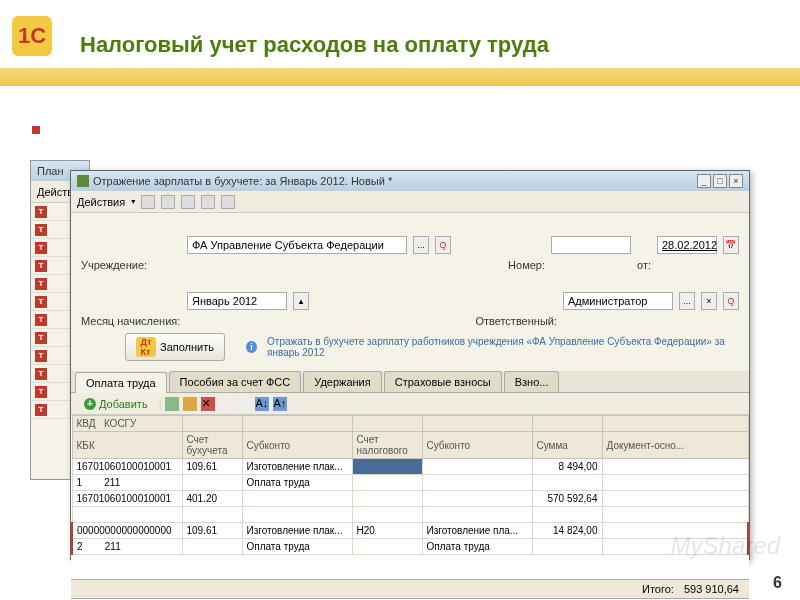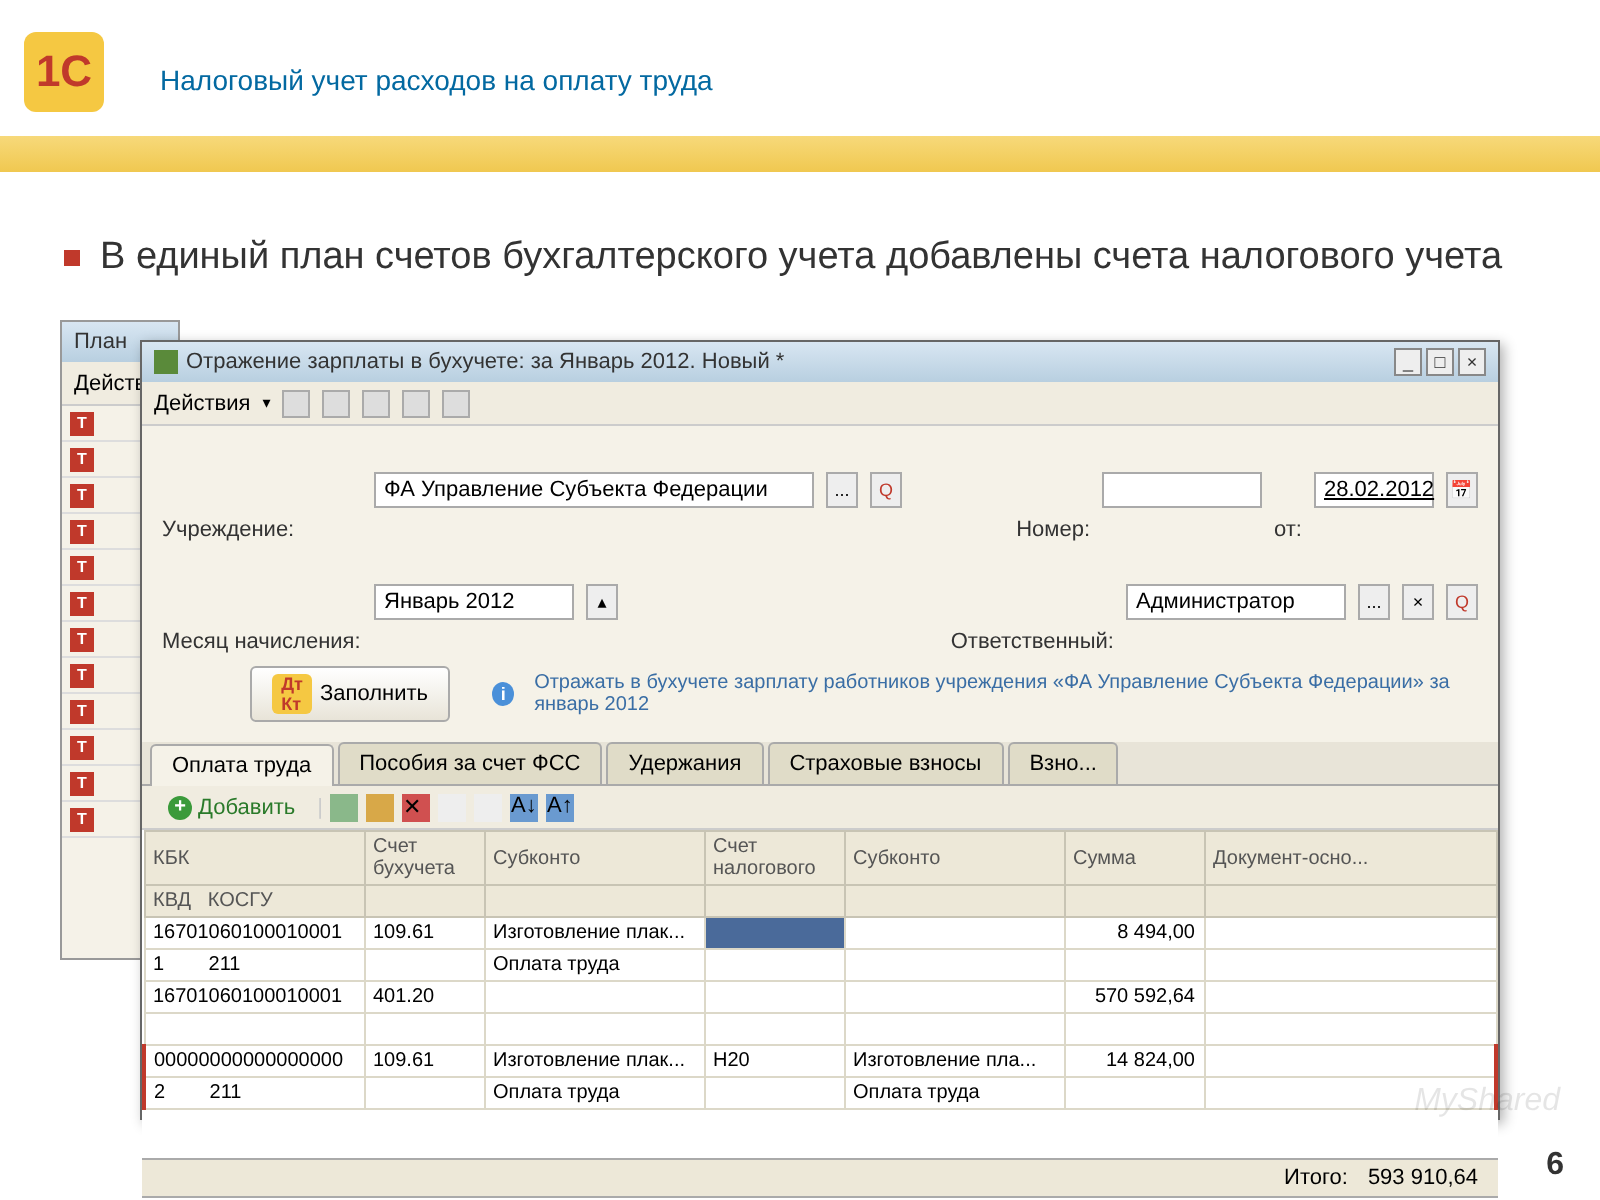--- a/index.html
+++ b/index.html
@@ -1,28 +1,28 @@
 <!DOCTYPE html>
 <html><head>
 <meta charset="utf-8">
 <style>
   * { box-sizing: border-box; margin: 0; padding: 0; }
   body { font-family: Arial, sans-serif; font-size: 11px; background: #fff; width: 800px; height: 600px; overflow: hidden; position: relative; }
   
   .logo { position: absolute; top: 16px; left: 12px; width: 50px; height: 50px; }
   .logo-box { width: 40px; height: 40px; background: #f5c842; border-radius: 6px; display: flex; align-items: center; justify-content: center; font-size: 22px; font-weight: bold; color: #c0392b; }
   
-  .title { position: absolute; top: 32px; left: 80px; font-size: 14px; font-weight: normal; color: #0369a1; }
+  .title { position: absolute; top: 32px; left: 80px; font-size: 22px; font-weight: bold; color: #4d7c0f; }
   .stripe { position: absolute; top: 68px; left: 0; right: 0; height: 18px; background: linear-gradient(#f7d97a,#f0c850); }
   
   .bullet-text { position: absolute; top: 118px; left: 32px; right: 20px; font-size: 19px; color: #333; }
   .bullet { display:inline-block; width:8px; height:8px; background:#c0392b; margin-right:10px; vertical-align:middle;}
   
   .page-num { position: absolute; bottom: 8px; right: 18px; font-size: 16px; color: #333; font-weight: bold;}
-  .watermark { position: absolute; bottom: 40px; right: 20px; font-size: 16px; color: rgba(0,0,0,0.1); font-style: italic;}
+  .watermark { position: absolute; bottom: 40px; right: 20px; font-size: 24px; color: rgba(0,0,0,0.1); font-style: italic;}
   
   .win1 { position: absolute; top: 160px; left: 30px; width: 60px; height: 320px; background: #f5f2e8; border: 1px solid #999; }
   .win1 .row { height: 18px; border-bottom: 1px solid #ddd; display:flex; align-items:center; padding-left:4px;}
   .t-icon { display:inline-block; width:12px; height:12px; background:#c0392b; color:#fff; font-size:8px; line-height:12px; text-align:center; font-weight:bold;}
   
   .win2 { position: absolute; top: 170px; left: 70px; width: 680px; height: 390px; background: #5eead4; border: 1px solid #666; box-shadow: 2px 2px 6px rgba(0,0,0,.3);}
   .titlebar { background: linear-gradient(#d8e6f2,#b8cfe0); height: 20px; display:flex; align-items:center; padding: 0 6px; font-size: 11px; color:#333;}
   .titlebar .spacer{flex:1}
   .win-btn{width:14px;height:14px;border:1px solid #888;margin-left:2px;display:flex;align-items:center;justify-content:center;font-size:9px;background:#eee;}
   
@@ -68,21 +68,21 @@
 </head>
 <body>
 
 <div class="logo">
   <div class="logo-box">1C</div>
 </div>
 <div class="title">Налоговый учет расходов на оплату труда</div>
 <div class="stripe"></div>
 
 <div class="bullet-text">
-  <span class="bullet"></span><span>В единый план счетов бухгалтерского учета добавлены счета налогового учета</span>
+  <span class="bullet"></span>
 </div>
 
 <div class="win1">
   <div class="titlebar">
       <span>План</span>
     </div>
   <div class="toolbar">
       <span>Действия</span>
     </div>
   <div class="row">
@@ -197,36 +197,36 @@
     <span class="gt-icon" style="background:#eee;"></span>
     <span class="gt-icon" style="background:#eee;"></span>
     <span class="gt-icon" style="background:#6a9ad0;">A↓</span>
     <span class="gt-icon" style="background:#6a9ad0;">A↑</span>
   </div>
 
   <div class="grid-wrap">
     <table class="grid">
       <thead>
         <tr>
+          <th><span>КВД</span>&nbsp;&nbsp;&nbsp;<span>КОСГУ</span></th>
+          <th></th>
+            <th></th>
+            <th></th>
+            <th></th>
+            <th></th>
+            <th></th>
+        </tr>
+        <tr>
           <th style="width:110px;">КБК</th>
           <th style="width:60px;">Счет бухучета</th>
           <th style="width:110px;">Субконто</th>
           <th style="width:70px;">Счет налогового</th>
           <th style="width:110px;">Субконто</th>
           <th style="width:70px;">Сумма</th>
           <th>Документ-осно...</th>
-        </tr>
-        <tr>
-          <th><span>КВД</span>&nbsp;&nbsp;&nbsp;<span>КОСГУ</span></th>
-          <th></th>
-            <th></th>
-            <th></th>
-            <th></th>
-            <th></th>
-            <th></th>
         </tr>
       </thead>
       <tbody>
         <tr>
           <td>16701060100010001</td>
           <td>109.61</td>
           <td>Изготовление плак...</td>
           <td class="sel-cell"></td>
           <td></td>
           <td class="num-col">8 494,00</td>

